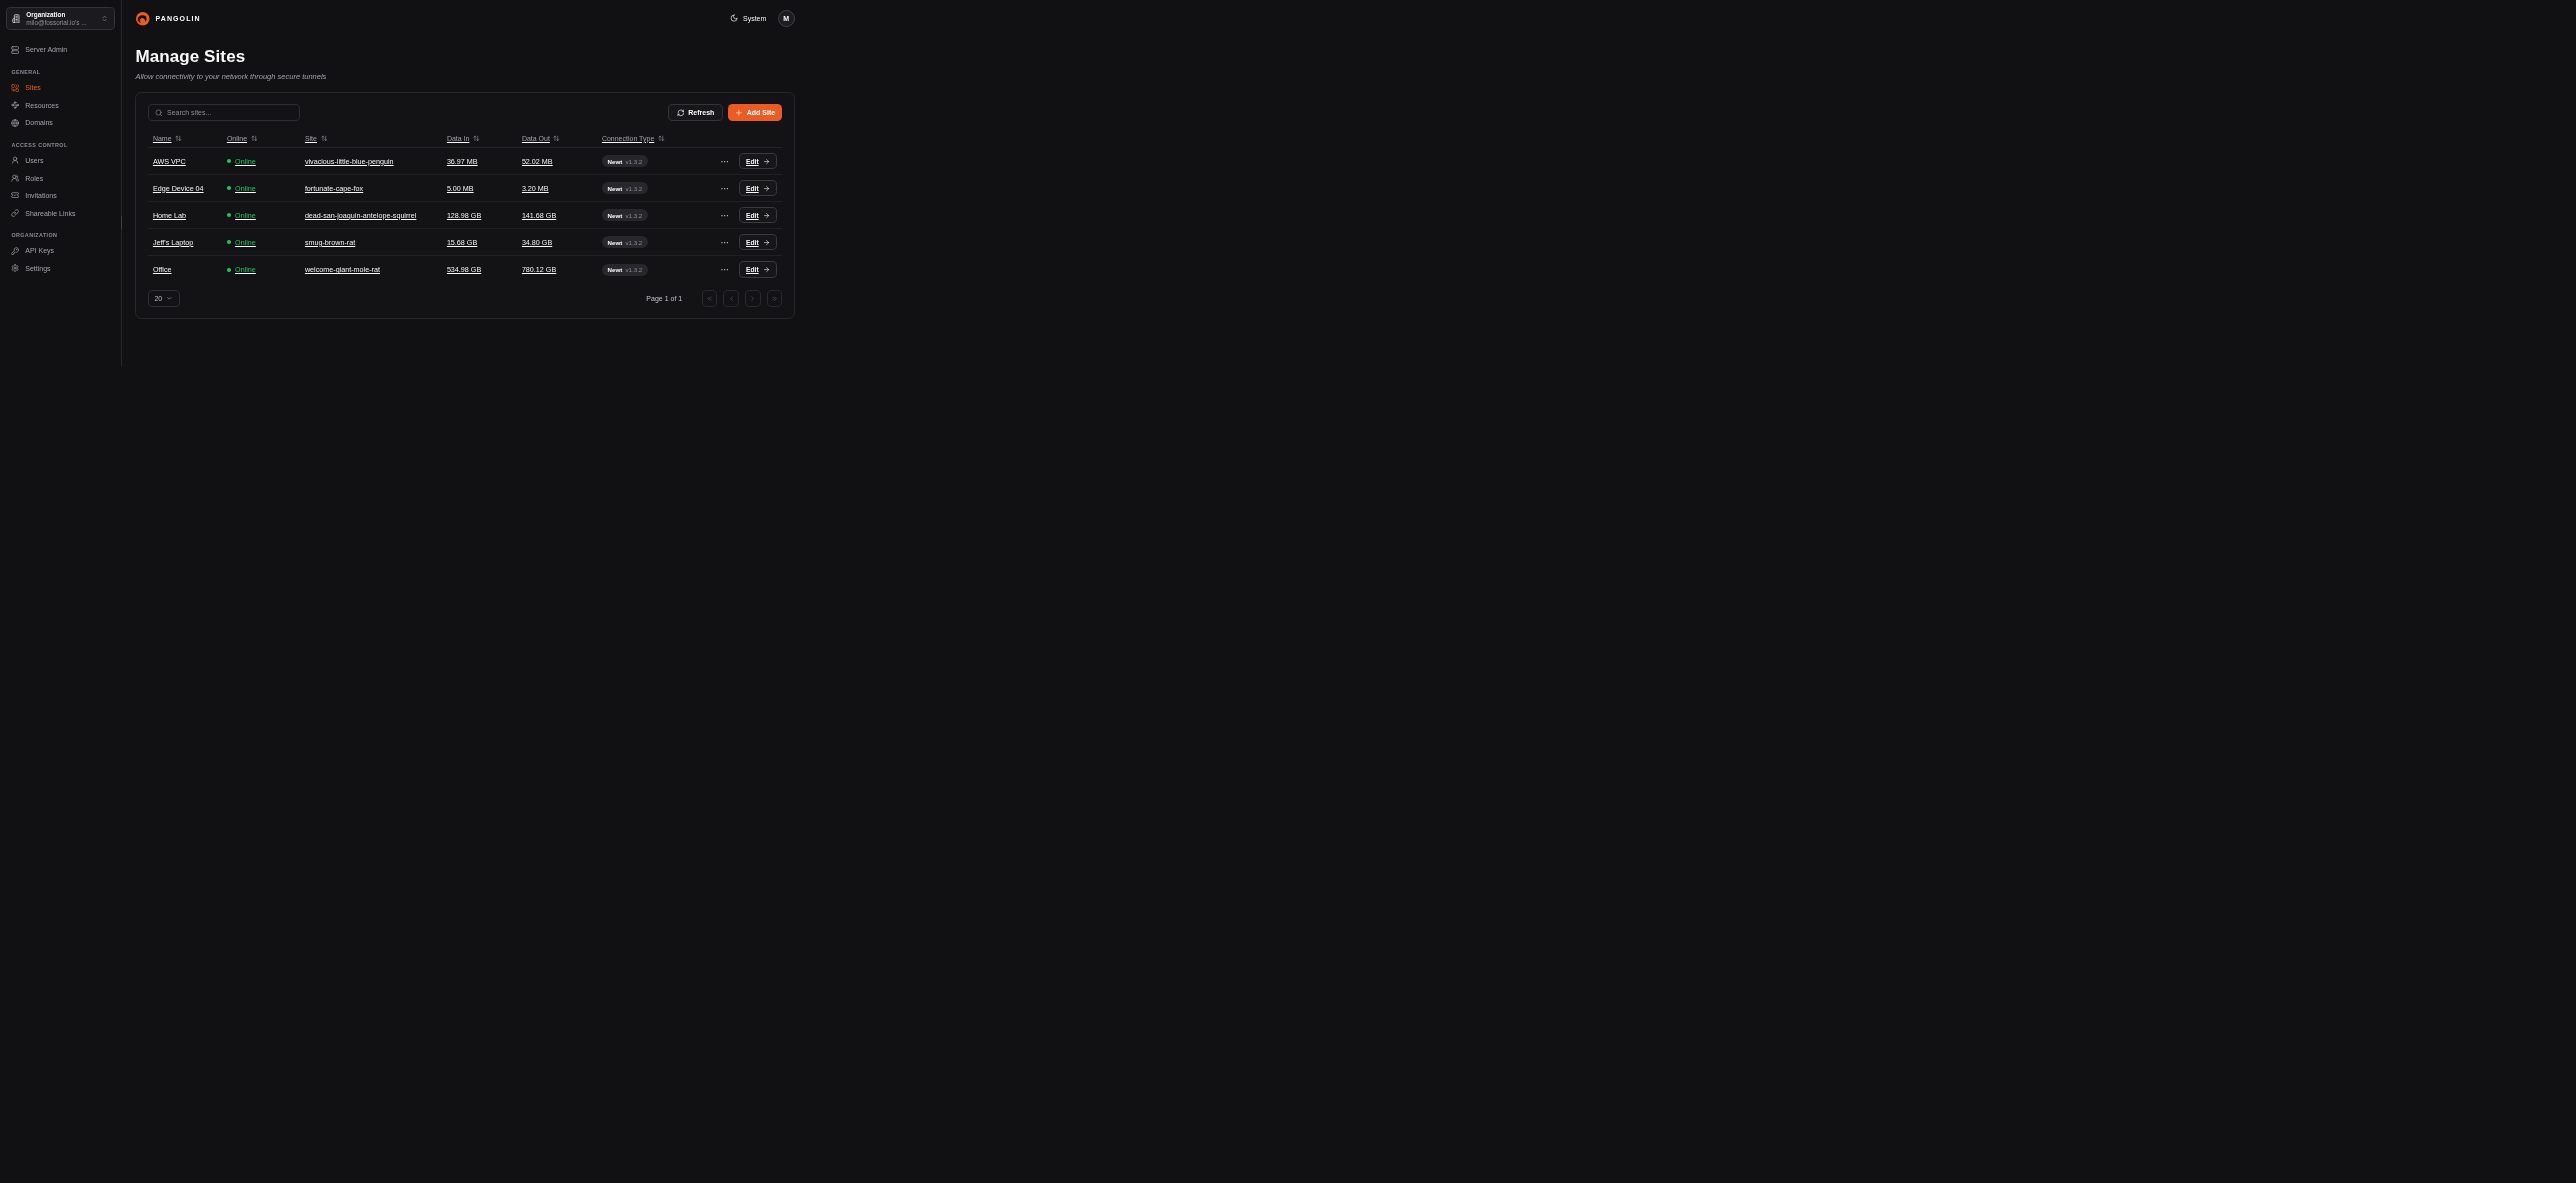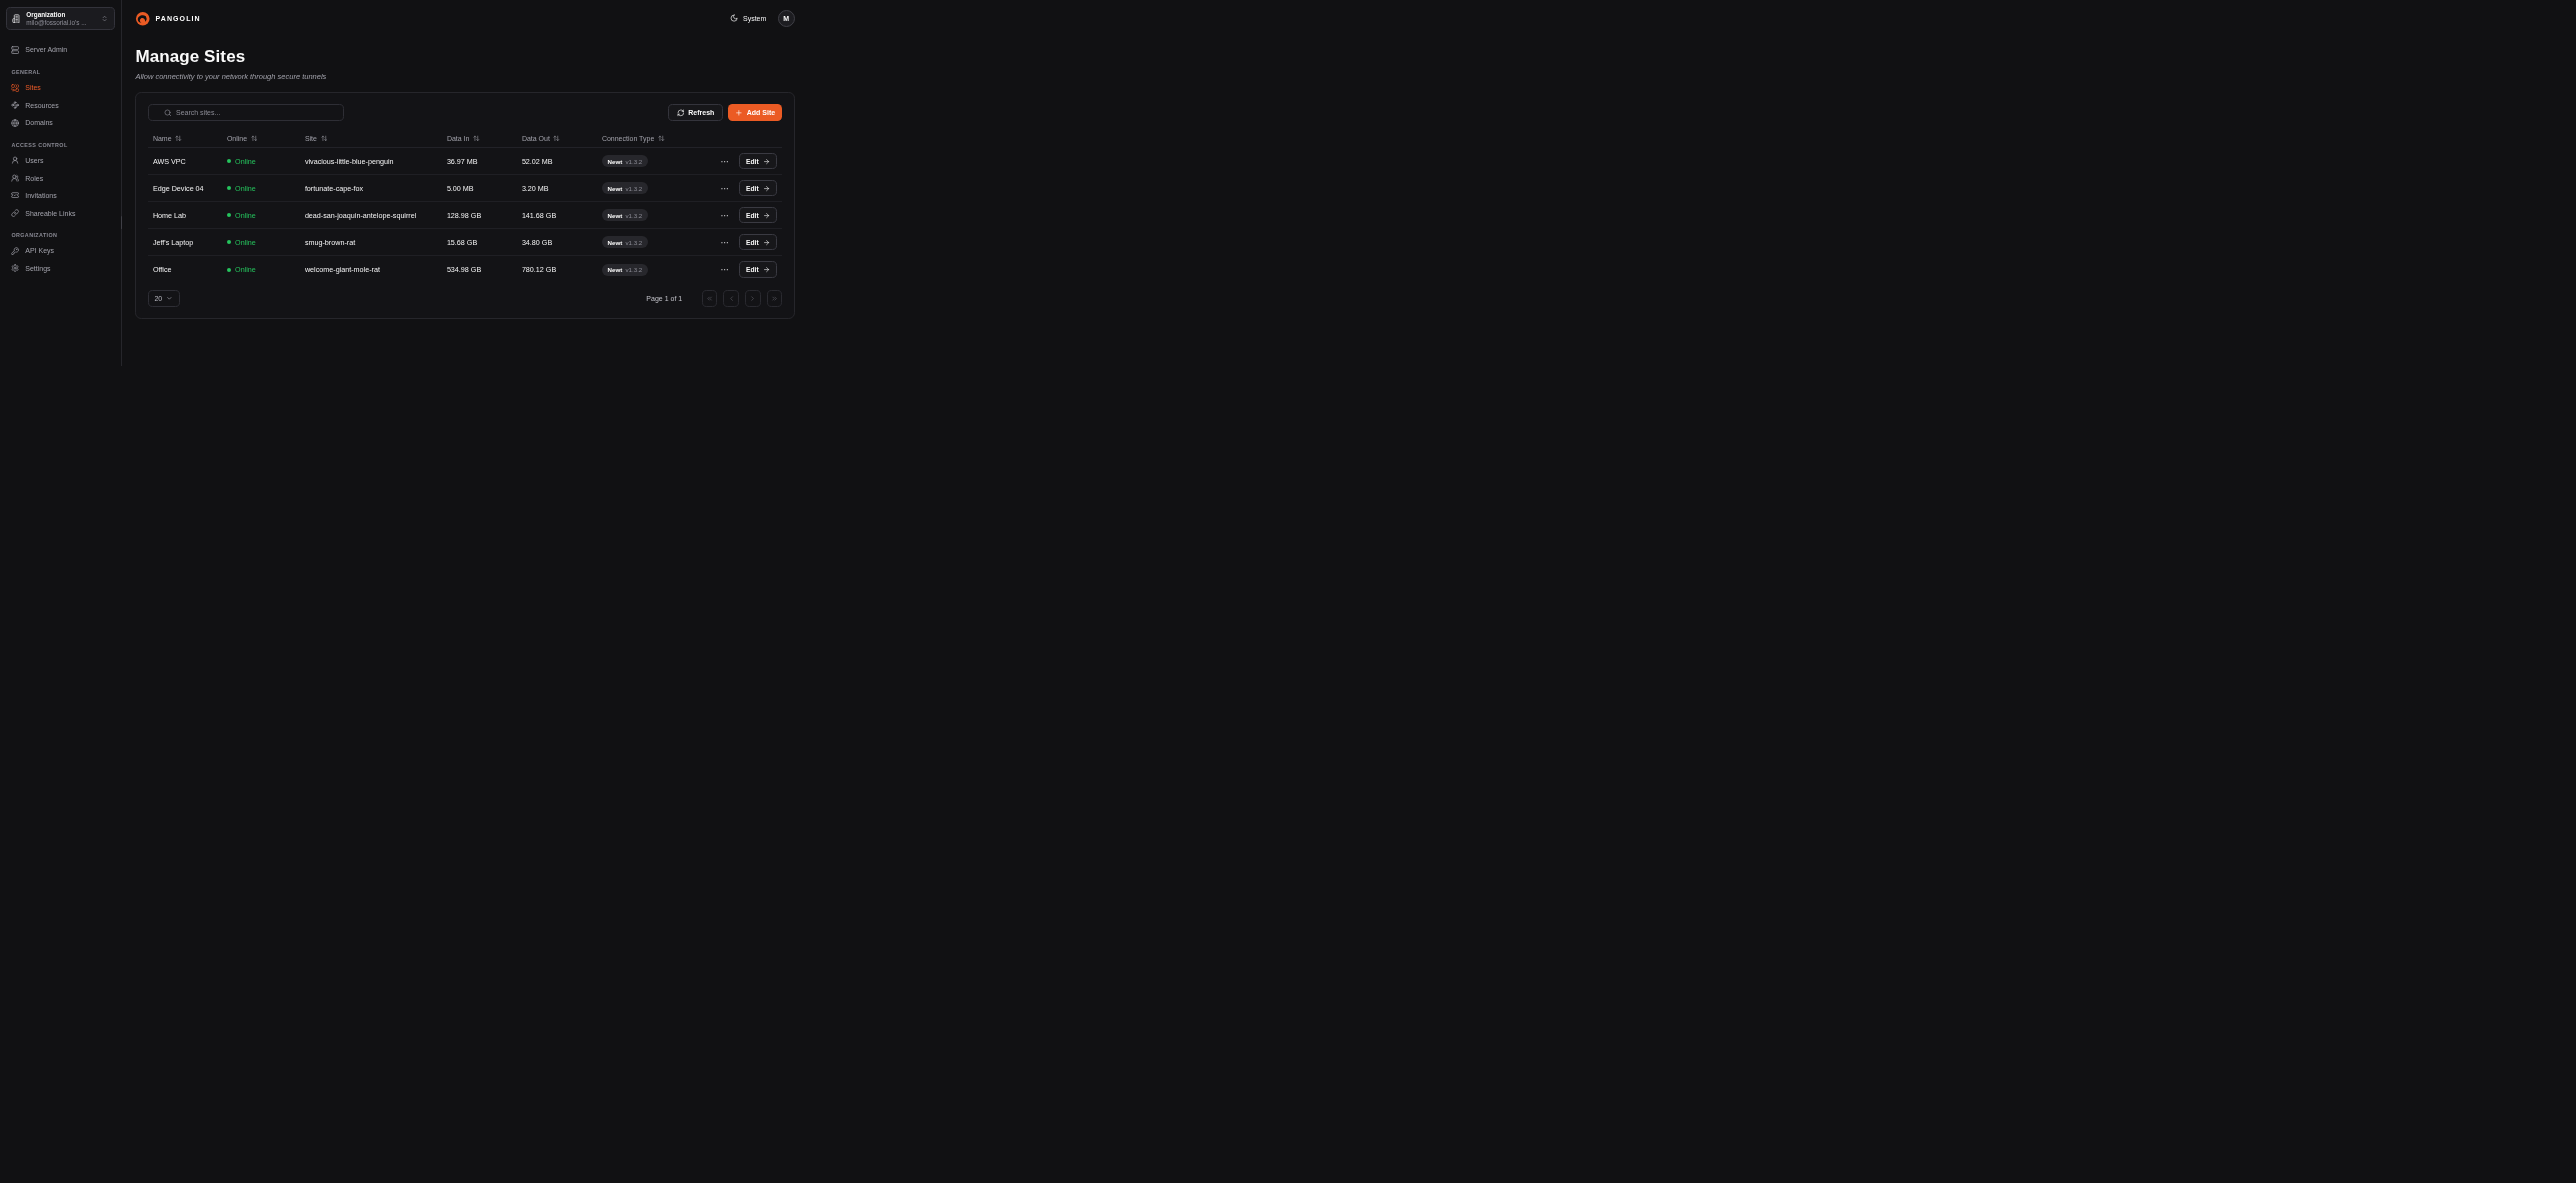--- a/index.html
+++ b/index.html
@@ -68,42 +68,42 @@
   .page-subtitle { margin-top:4.6px; font-size:7.5px; color:#A1A1AA;font-style:italic; }
 
   .card {
     margin-top:10.8px;
     border:0.5px solid #26262B; border-radius:6.2px;
     background:#131316;
     padding:11.3px;
   }
   .toolbar { display:flex; align-items:center; justify-content:space-between; }
   .search {
-    width:196px; height:17.5px;
+    width:152px; height:17.5px;
     border:0.5px solid #2E2E35; border-radius:4.6px;
-    display:flex; align-items:center; gap:4.6px; padding:0 15px;
+    display:flex; align-items:center; gap:4.6px; padding:0 6px;
     color:#8B8B95;
   }
   .search input {
     flex:1; background:transparent; border:none; outline:none;
     color:#E4E4E7; font-size:7px; font-family:"Liberation Sans", sans-serif;
   }
   .search input::placeholder { color:#8B8B95; }
   .toolbar-buttons { display:flex; gap:5.2px; }
   .btn {
     height:17.5px; border-radius:4.6px; padding:0 7.2px;
     display:inline-flex; align-items:center; gap:4.1px;
     font-size:7px; font-weight:600; cursor:pointer;
     font-family:"Liberation Sans", sans-serif;
   }
   .btn-outline { border:0.5px solid #34343C; background:#17171A; color:#FAFAFA; }
   .btn-primary { border:none; background:#EB5B24; color:#FFFFFF; }
 
   
-  .table { margin-top:8.2px; }
+  .table { margin-top:8.2px;text-decoration:underline; }
   .trow {
     display:grid;
     grid-template-columns:74px 78px 142px 75px 80px 1fr 23px 41px;
     align-items:center; padding:0 5.2px;
   }
   .thead { height:18.5px; color:#A1A1AA; font-size:7px; border-bottom:0.5px solid #222228; }
   .th { display:flex; align-items:center; gap:3.6px; cursor:pointer; }
   .th .sort { color:#A1A1AA; }
   .tbody .trow { height:27px; border-bottom:0.5px solid #1F1F24; font-size:7.2px; color:#F4F4F5; }
   .tbody .trow:last-child { border-bottom:none; }

